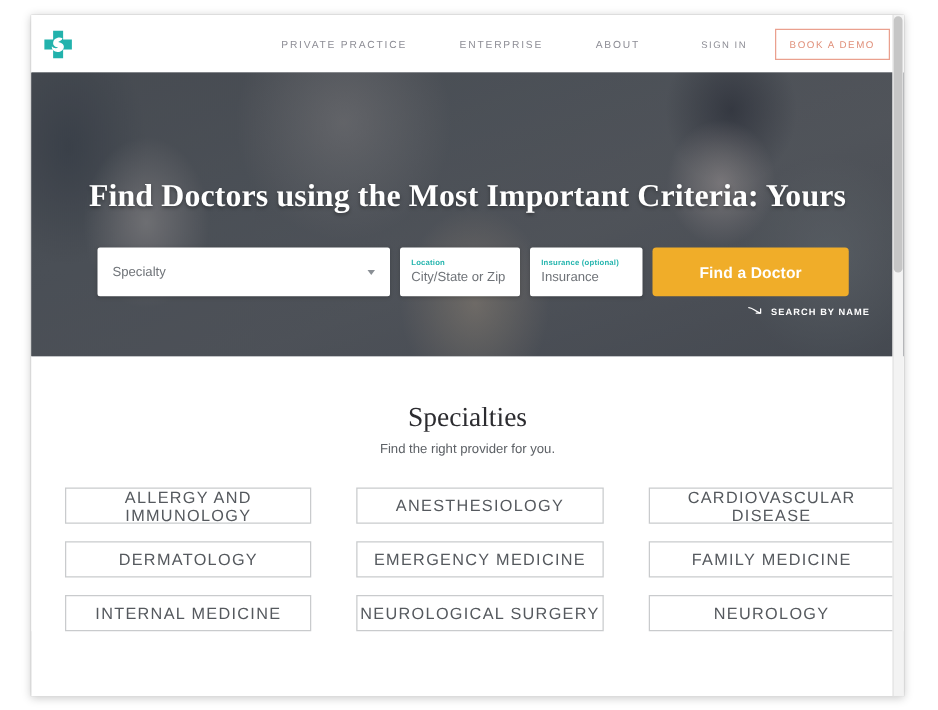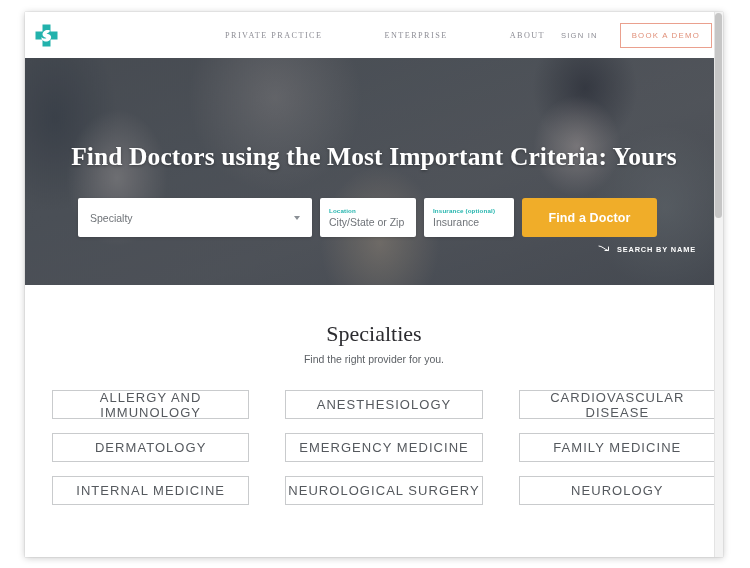--- a/index.html
+++ b/index.html
@@ -44,23 +44,22 @@
     font-weight: 600;
     color: #2f2f33;
     letter-spacing: -0.2px;
     font-family: "DejaVu Sans", sans-serif;
   }
 
   #main-nav {
     position: absolute;
     left: 200px;
     display: flex;
-    gap: 62px;
+    gap: 42px;
     align-items: flex-end;
-    font-family: Liberation Serif, serif;
   }
   .nav-link {
     font-size: 8.2px;
     letter-spacing: 1.45px;
     color: #8e8e96;
     text-transform: uppercase;
     text-decoration: none;
     white-space: nowrap;
     cursor: pointer;
   }
@@ -175,21 +174,21 @@
     letter-spacing: 0.15px;
     margin-bottom: 2px;
     white-space: nowrap;
   }
   .field-value {
     font-size: 10.5px;
     color: #6f7378;
     white-space: nowrap;
   }
   #find-doctor-button {
-    width: 135px;
+    width: 157px;
     height: 39px;
     background: #f0ad29;
     border: none;
     border-radius: 3px;
     color: #ffffff;
     font-size: 12.5px;
     font-weight: bold;
     cursor: pointer;
     font-family: "Liberation Sans", sans-serif;
     letter-spacing: 0.1px;

